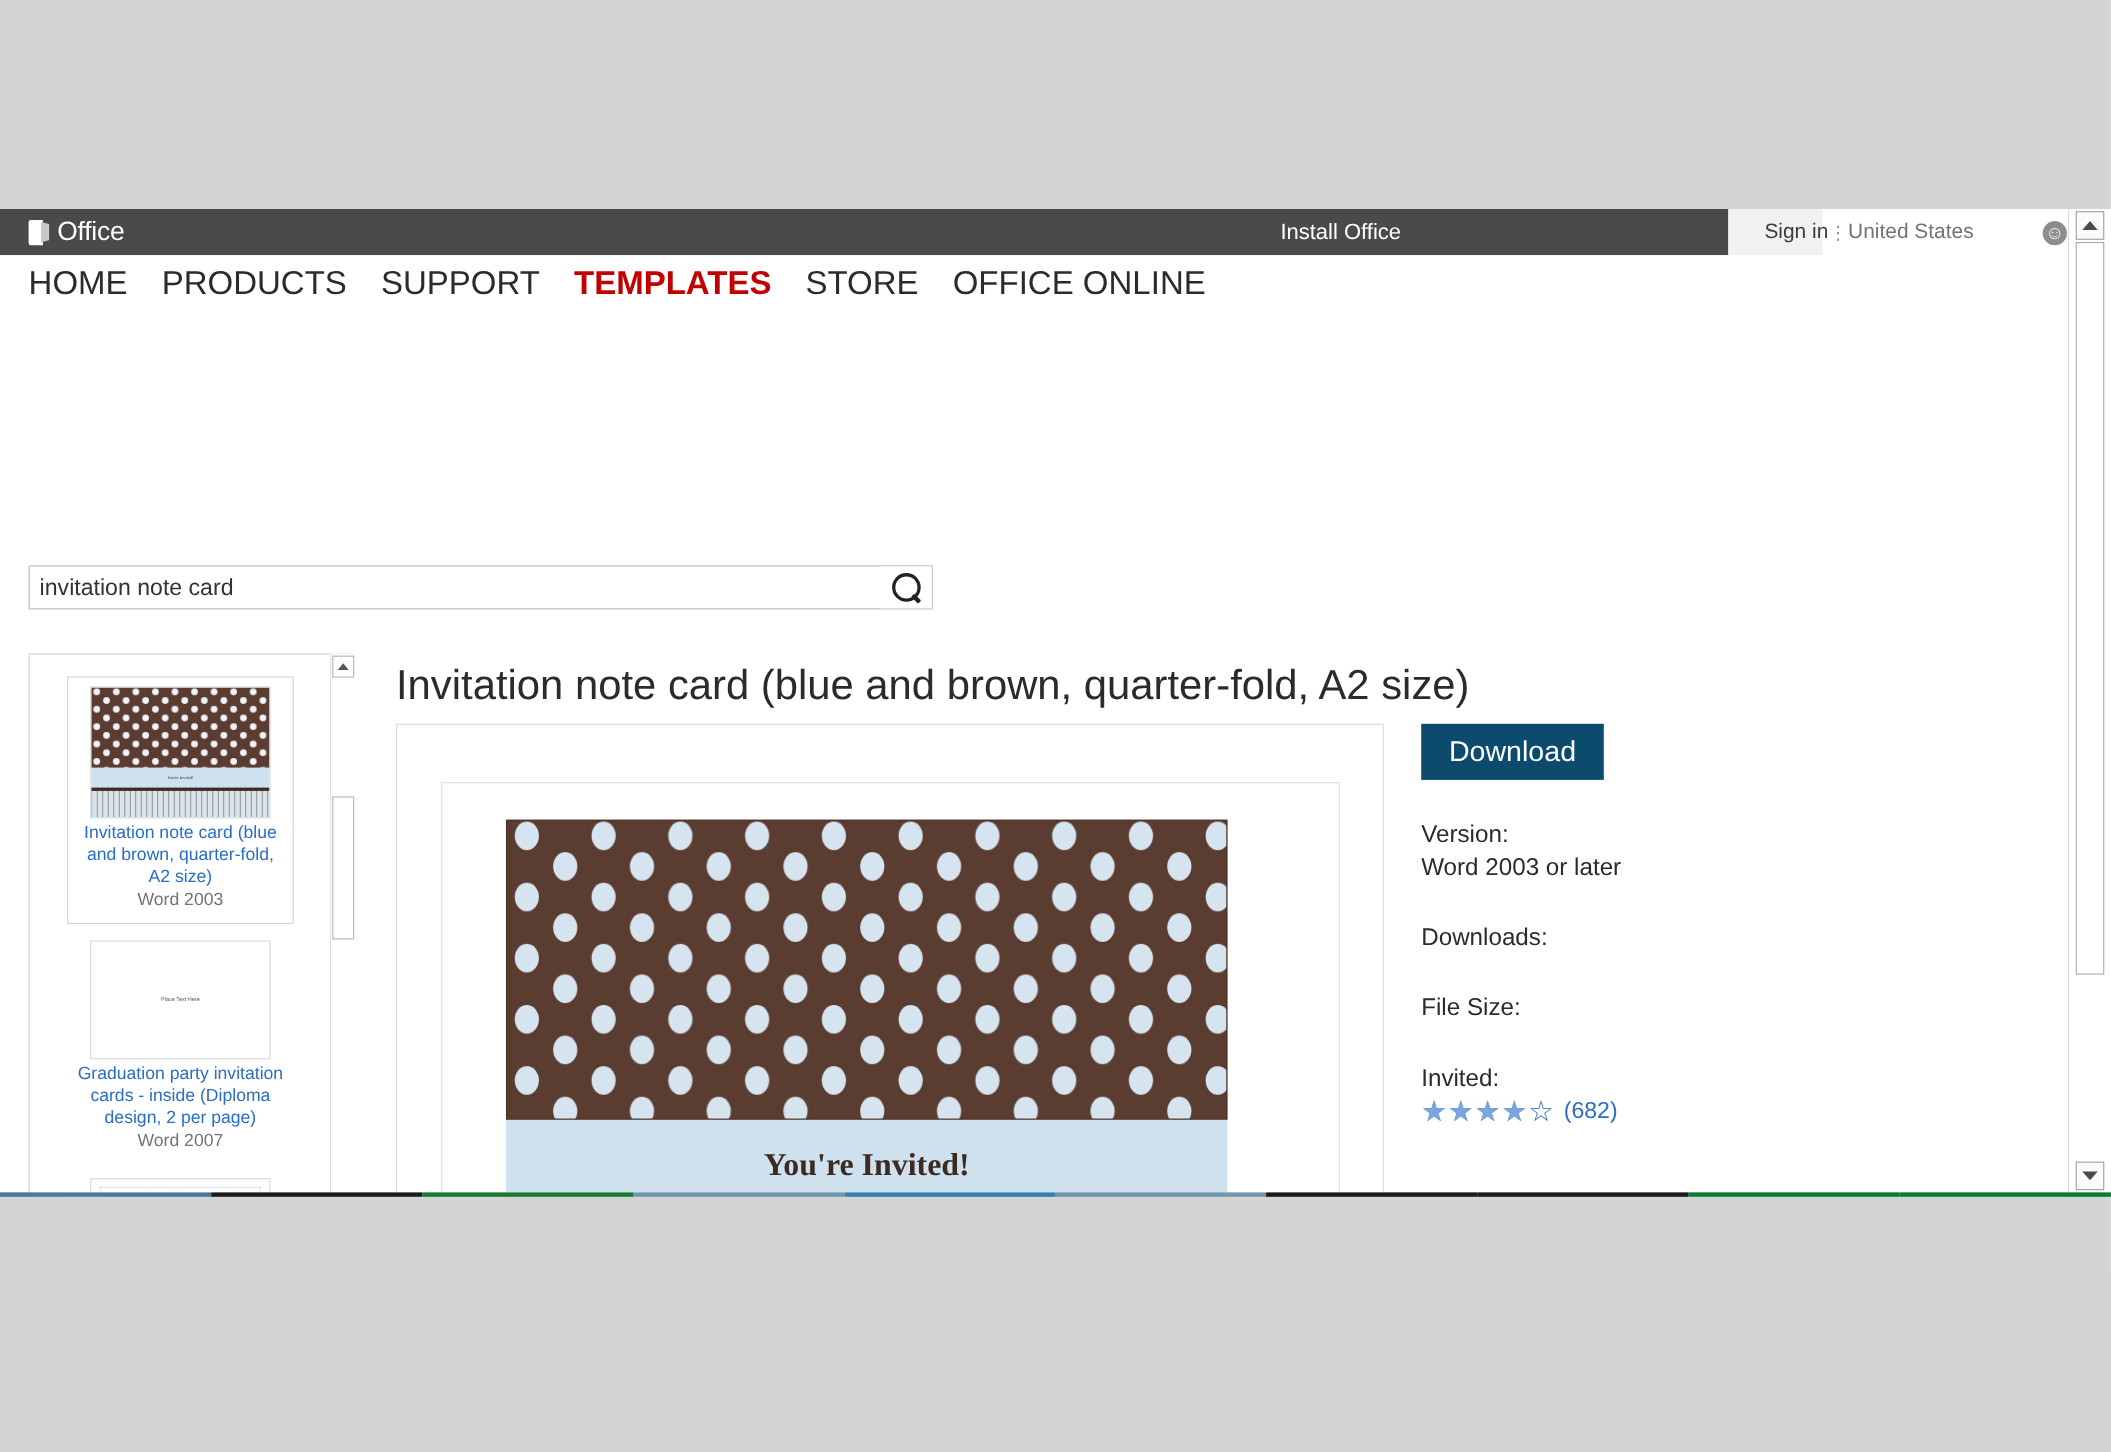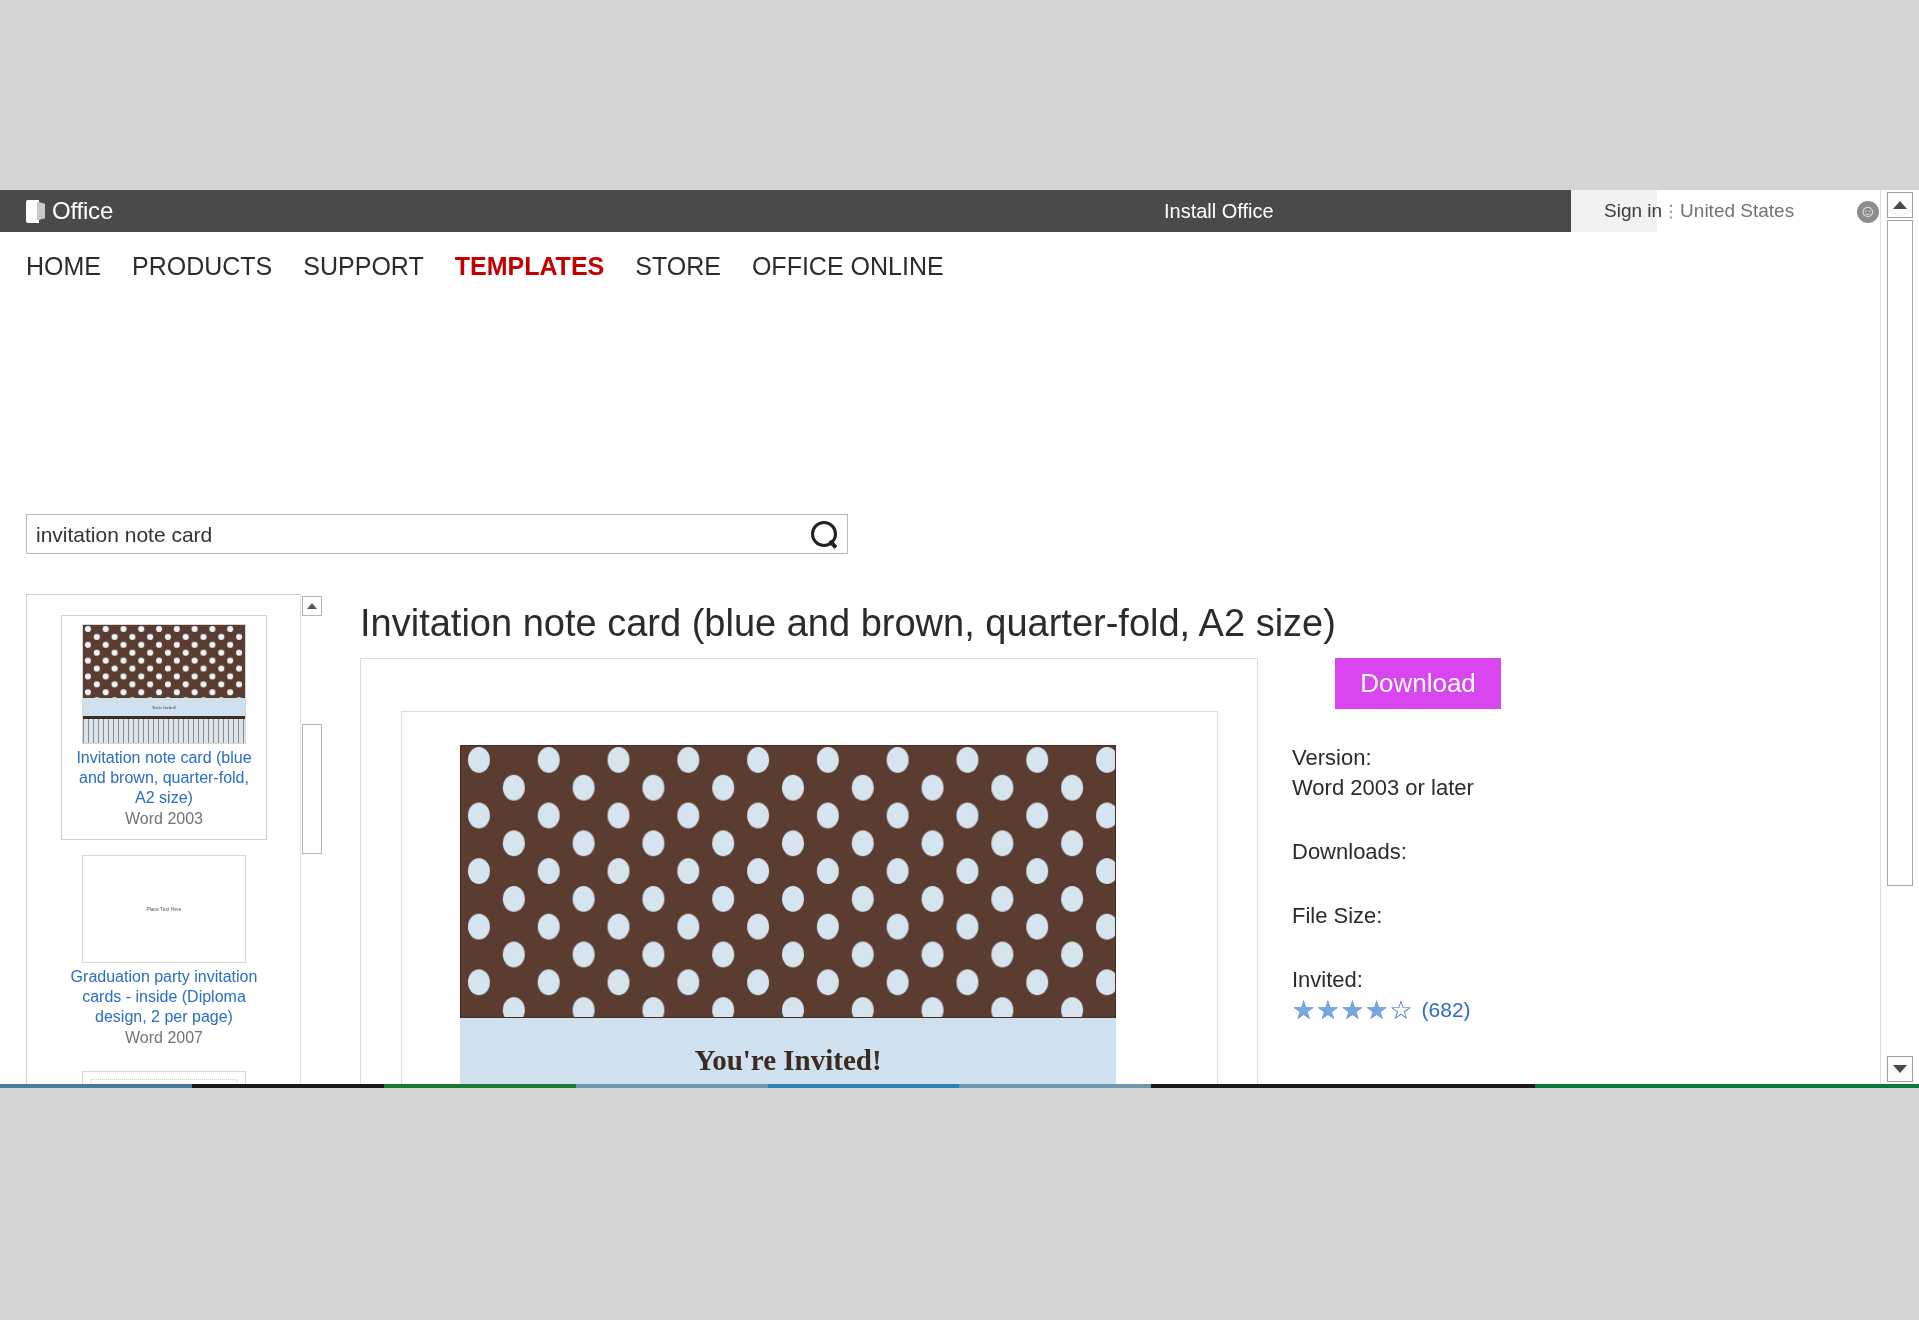--- a/index.html
+++ b/index.html
@@ -63,22 +63,22 @@
     background:#8d8d8d;color:#f1f1f1;font-size:17px;line-height:21px;text-align:center;
     cursor:pointer;
   }
 
   
   #nav{
     position:absolute;left:0;top:42px;width:1919px;height:48px;
     background:#ffffff;
   }
   .nav-list{
-    position:absolute;left:26px;top:20px;display:flex;gap:31px;
-    font-size:25px;color:#2b2b2b;
+    position:absolute;left:26px;top:9px;display:flex;gap:31px;
+    font-size:30px;color:#2b2b2b;
   }
   .nav-item{cursor:pointer;text-decoration:none;color:#2b2b2b;white-space:nowrap;}
   .nav-item.active{color:#c30000;font-weight:600;}
   #searchbox{
     position:absolute;left:26px;top:324px;width:822px;height:40px;
     border:1px solid #b9b9b9;background:#fff;box-sizing:border-box;
   }
   #searchinput{
     position:absolute;left:34px;top:325px;width:770px;height:38px;
     border:none;outline:none;font-size:21px;color:#333;background:transparent;
@@ -347,21 +347,21 @@
 
           <div id="blueband">
             <div class="invtext">You're Invited!</div>
           </div>
 
         </div>
       </div>
     </div>
 
     <div id="rightcol">
-      <button id="downloadbtn" style="background: #d946ef; margin-left: 43px;">Download</button>
+      <button id="downloadbtn" style="background: #0c4a6e;">Download</button>
 
       <div class="meta-group">
         <div class="meta-label">Version:</div>
         <div class="meta-value">Word 2003 or later</div>
       </div>
 
       <div class="meta-group">
         <div class="meta-label">Downloads:</div>
       </div>
 

